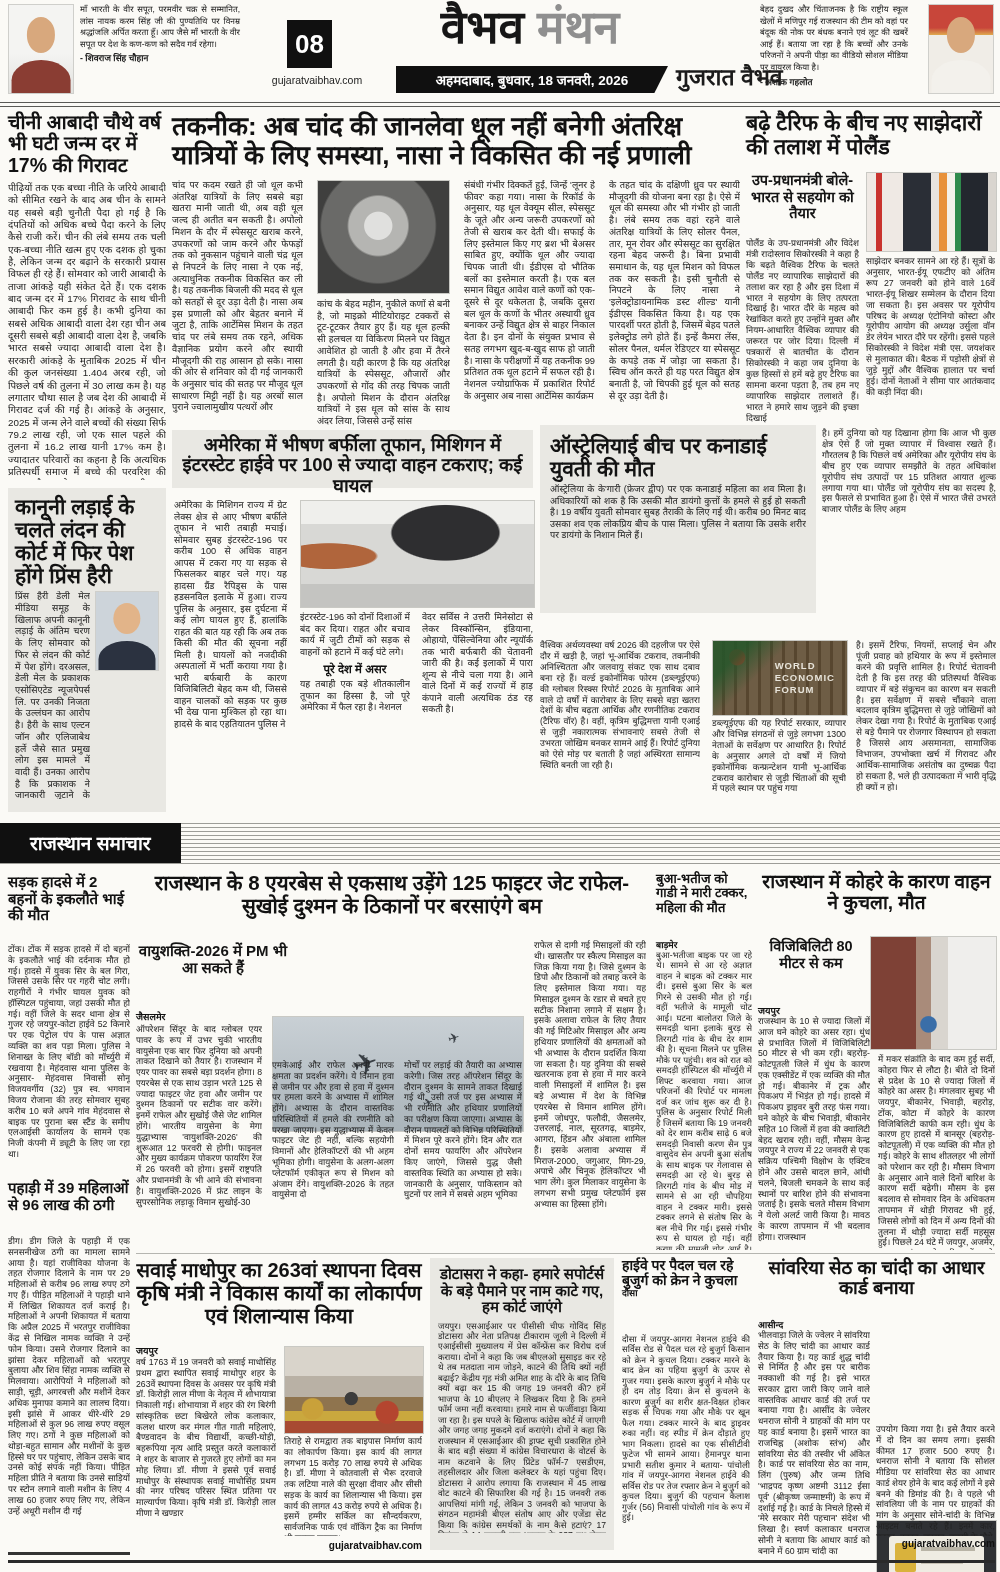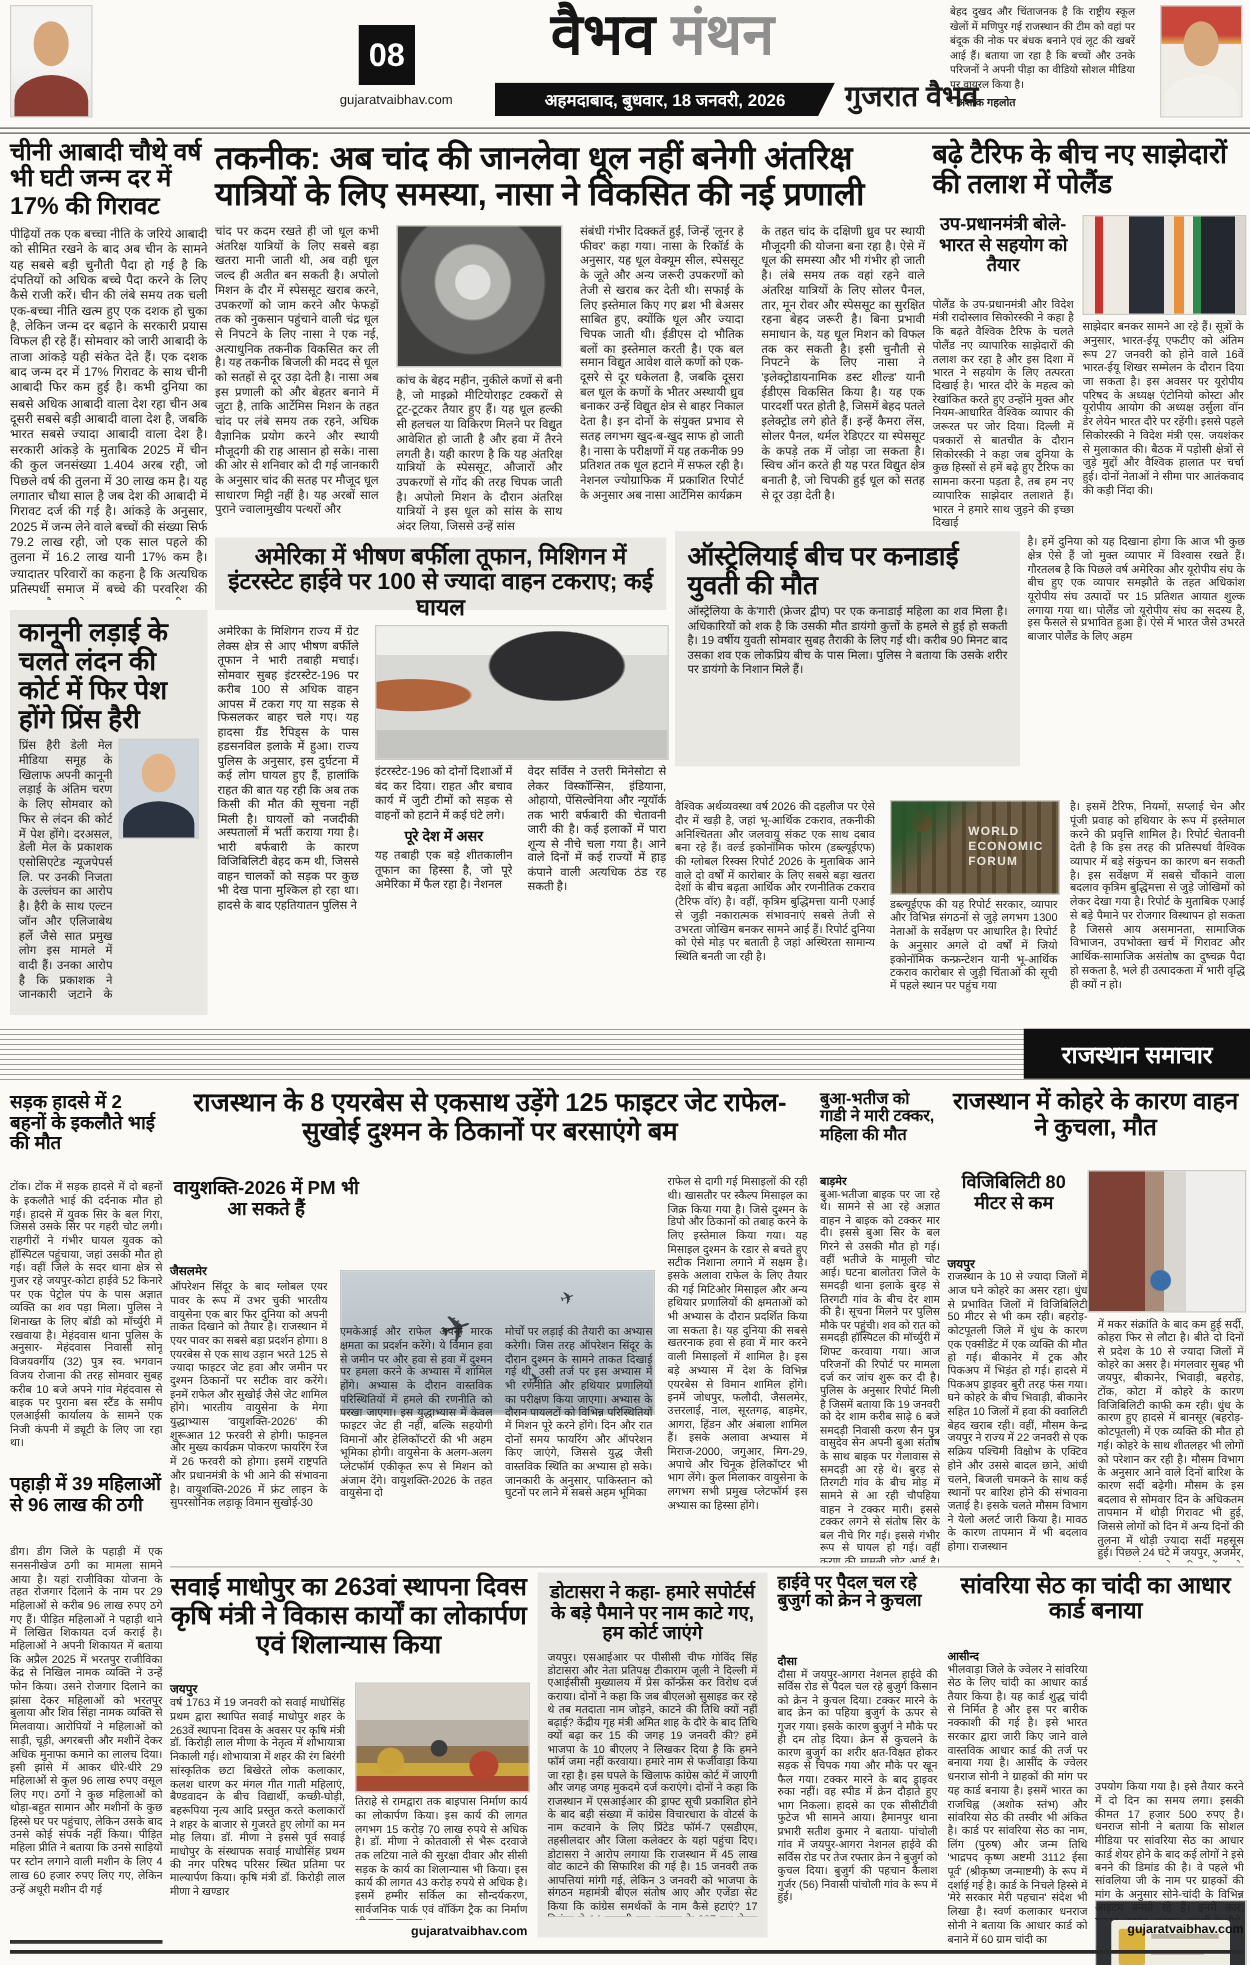--- a/index.html
+++ b/index.html
@@ -71,20 +71,24 @@
   .crosshead{font-weight:700;font-size:11.5px;text-align:center;margin:3px 0;color:#111;}
   .subhead{font-weight:700;text-align:center;color:#141414;line-height:1.15;}
 </style>
 </head>
 <body>
 
 <div class="page">
 
   <div class="abs" style="left:8px;top:4px;width:232px;height:96px;display:flex;gap:6px;">
     <div class="portrait p-shivraj" style="flex:0 0 64px;height:88px;"></div>
+    <div class="qt">
+      <span>माँ भारती के वीर सपूत, परमवीर चक्र से सम्मानित, लांस नायक करम सिंह जी की पुण्यतिथि पर विनम्र श्रद्धांजलि अर्पित करता हूँ। आप जैसे माँ भारती के वीर सपूत पर देश के कण-कण को सदैव गर्व रहेगा।</span>
+      <span class="qa">- शिवराज सिंह चौहान</span>
+    </div>
   </div>
 
   <div class="abs blackbox ctr" style="left:287px;top:20px;width:45px;height:48px;font-size:26px;font-weight:700;line-height:48px;">08</div>
   <div class="abs" style="left:262px;top:74px;width:110px;font-size:10.5px;text-align:center;">gujaratvaibhav.com</div>
 
   <div class="abs ctr" style="left:380px;top:2px;width:300px;font-size:46px;font-weight:700;line-height:1.1;">
     <span class="mast1">वैभव</span>
     <span class="mast2">मंथन</span>
   </div>
   <div class="abs dateband" style="left:396px;top:66px;width:272px;height:27px;">अहमदाबाद, बुधवार, 18 जनवरी, 2026</div>
@@ -142,21 +146,21 @@
   <div class="abs bt bt88" style="left:866px;top:256px;width:129px;height:168px;">साझेदार बनकर सामने आ रहे हैं। सूत्रों के अनुसार, भारत-ईयू एफटीए को अंतिम रूप 27 जनवरी को होने वाले 16वें भारत-ईयू शिखर सम्मेलन के दौरान दिया जा सकता है। इस अवसर पर यूरोपीय परिषद के अध्यक्ष एंटोनियो कोस्टा और यूरोपीय आयोग की अध्यक्ष उर्सुला वॉन डेर लेयेन भारत दौरे पर रहेंगी। इससे पहले सिकोरस्की ने विदेश मंत्री एस. जयशंकर से मुलाकात की। बैठक में पड़ोसी क्षेत्रों से जुड़े मुद्दों और वैश्विक हालात पर चर्चा हुई। दोनों नेताओं ने सीमा पार आतंकवाद की कड़ी निंदा की।</div>
   <div class="abs bt bt88" style="left:822px;top:428px;width:174px;height:168px;">है। हमें दुनिया को यह दिखाना होगा कि आज भी कुछ क्षेत्र ऐसे हैं जो मुक्त व्यापार में विश्वास रखते हैं। गौरतलब है कि पिछले वर्ष अमेरिका और यूरोपीय संघ के बीच हुए एक व्यापार समझौते के तहत अधिकांश यूरोपीय संघ उत्पादों पर 15 प्रतिशत आयात शुल्क लगाया गया था। पोलैंड जो यूरोपीय संघ का सदस्य है, इस फैसले से प्रभावित हुआ है। ऐसे में भारत जैसे उभरते बाजार पोलैंड के लिए अहम</div>
 
   <div class="abs bt bt88" style="left:540px;top:640px;width:160px;height:172px;">वैश्विक अर्थव्यवस्था वर्ष 2026 की दहलीज पर ऐसे दौर में खड़ी है, जहां भू-आर्थिक टकराव, तकनीकी अनिश्चितता और जलवायु संकट एक साथ दबाव बना रहे हैं। वर्ल्ड इकोनॉमिक फोरम (डब्ल्यूईएफ) की ग्लोबल रिस्क्स रिपोर्ट 2026 के मुताबिक आने वाले दो वर्षों में कारोबार के लिए सबसे बड़ा खतरा देशों के बीच बढ़ता आर्थिक और रणनीतिक टकराव (टैरिफ वॉर) है। वहीं, कृत्रिम बुद्धिमत्ता यानी एआई से जुड़ी नकारात्मक संभावनाएं सबसे तेजी से उभरता जोखिम बनकर सामने आई हैं। रिपोर्ट दुनिया को ऐसे मोड़ पर बताती है जहां अस्थिरता सामान्य स्थिति बनती जा रही है।</div>
   <div class="abs photo photo-wef" style="left:712px;top:640px;width:134px;height:74px;">
     <div class="weftxt">WORLD ECONOMIC FORUM</div>
   </div>
   <div class="abs bt bt88" style="left:712px;top:718px;width:134px;height:94px;">डब्ल्यूईएफ की यह रिपोर्ट सरकार, व्यापार और विभिन्न संगठनों से जुड़े लगभग 1300 नेताओं के सर्वेक्षण पर आधारित है। रिपोर्ट के अनुसार अगले दो वर्षों में जियो इकोनॉमिक कन्फ्रन्टेशन यानी भू-आर्थिक टकराव कारोबार से जुड़ी चिंताओं की सूची में पहले स्थान पर पहुंच गया</div>
   <div class="abs bt bt88" style="left:856px;top:640px;width:140px;height:172px;">है। इसमें टैरिफ, नियमों, सप्लाई चेन और पूंजी प्रवाह को हथियार के रूप में इस्तेमाल करने की प्रवृत्ति शामिल है। रिपोर्ट चेतावनी देती है कि इस तरह की प्रतिस्पर्धा वैश्विक व्यापार में बड़े संकुचन का कारण बन सकती है। इस सर्वेक्षण में सबसे चौंकाने वाला बदलाव कृत्रिम बुद्धिमत्ता से जुड़े जोखिमों को लेकर देखा गया है। रिपोर्ट के मुताबिक एआई से बड़े पैमाने पर रोजगार विस्थापन हो सकता है जिससे आय असमानता, सामाजिक विभाजन, उपभोक्ता खर्च में गिरावट और आर्थिक-सामाजिक असंतोष का दुष्चक्र पैदा हो सकता है, भले ही उत्पादकता में भारी वृद्धि ही क्यों न हो।</div>
 
-  <div class="abs band" style="left:0;top:820px;width:1000px;height:46px;display:flex;align-items:center;justify-content:flex-end;">
+  <div class="abs band" style="left:0;top:820px;width:1000px;height:46px;display:flex;align-items:center;justify-content:flex-start;">
     <div class="bandbox">राजस्थान समाचार</div>
   </div>
 
   <div class="abs hl" style="left:8px;top:874px;width:122px;font-size:15px;">सड़क हादसे में 2 बहनों के इकलौते भाई की मौत</div>
   <div class="abs bt bt87" style="left:8px;top:944px;width:122px;height:230px;">टोंक। टोंक में सड़क हादसे में दो बहनों के इकलौते भाई की दर्दनाक मौत हो गई। हादसे में युवक सिर के बल गिरा, जिससे उसके सिर पर गहरी चोट लगी। राहगीरों ने गंभीर घायल युवक को हॉस्पिटल पहुंचाया, जहां उसकी मौत हो गई। वहीं जिले के सदर थाना क्षेत्र से गुजर रहे जयपुर-कोटा हाईवे 52 किनारे पर एक पेट्रोल पंप के पास अज्ञात व्यक्ति का शव पड़ा मिला। पुलिस ने शिनाख्त के लिए बॉडी को मॉर्च्युरी में रखवाया है। मेहंदवास थाना पुलिस के अनुसार- मेहंदवास निवासी सोनू विजयवर्गीय (32) पुत्र स्व. भगवान विजय रोजाना की तरह सोमवार सुबह करीब 10 बजे अपने गांव मेहंदवास से बाइक पर पुराना बस स्टैंड के समीप एलआईसी कार्यालय के सामने एक निजी कंपनी में ड्यूटी के लिए जा रहा था।</div>
 
   <div class="abs hl" style="left:8px;top:1180px;width:122px;font-size:15px;">पहाड़ी में 39 महिलाओं से 96 लाख की ठगी</div>
   <div class="abs bt bt87" style="left:8px;top:1236px;width:122px;height:310px;">डीग। डीग जिले के पहाड़ी में एक सनसनीखेज ठगी का मामला सामने आया है। यहां राजीविका योजना के तहत रोजगार दिलाने के नाम पर 29 महिलाओं से करीब 96 लाख रुपए ठगे गए हैं। पीड़ित महिलाओं ने पहाड़ी थाने में लिखित शिकायत दर्ज कराई है। महिलाओं ने अपनी शिकायत में बताया कि अप्रैल 2025 में भरतपुर राजीविका केंद्र से निखिल नामक व्यक्ति ने उन्हें फोन किया। उसने रोजगार दिलाने का झांसा देकर महिलाओं को भरतपुर बुलाया और शिव सिंहा नामक व्यक्ति से मिलवाया। आरोपियों ने महिलाओं को साड़ी, चूड़ी, अगरबत्ती और मशीनें देकर अधिक मुनाफा कमाने का लालच दिया। इसी झांसे में आकर धीरे-धीरे 29 महिलाओं से कुल 96 लाख रुपए वसूल लिए गए। ठगों ने कुछ महिलाओं को थोड़ा-बहुत सामान और मशीनों के कुछ हिस्से घर पर पहुंचाए, लेकिन उसके बाद उनसे कोई संपर्क नहीं किया। पीड़ित महिला प्रीति ने बताया कि उनसे साड़ियों पर स्टोन लगाने वाली मशीन के लिए 4 लाख 60 हजार रुपए लिए गए, लेकिन उन्हें अधूरी मशीन दी गई</div>
   <div class="abs" style="left:8px;top:1552px;width:122px;height:3px;background:#333;"></div>
 
@@ -193,21 +197,21 @@
   <div class="abs photo photo-procession" style="left:284px;top:1346px;width:138px;height:86px;"></div>
   <div class="abs bt bt87" style="left:284px;top:1436px;width:138px;height:100px;">तिराहे से रामद्वारा तक बाइपास निर्माण कार्य का लोकार्पण किया। इस कार्य की लागत लगभग 15 करोड़ 70 लाख रुपये से अधिक है। डॉ. मीणा ने कोतवाली से भैरू दरवाजे तक लटिया नाले की सुरक्षा दीवार और सीसी सड़क के कार्य का शिलान्यास भी किया। इस कार्य की लागत 43 करोड़ रुपये से अधिक है। इसमें हम्मीर सर्किल का सौन्दर्यकरण, सार्वजनिक पार्क एवं वॉकिंग ट्रैक का निर्माण भी कराया जाएगा।</div>
   <div class="abs foot" style="left:284px;top:1540px;width:138px;">gujaratvaibhav.com</div>
 
   <div class="abs graybox" style="left:430px;top:1258px;width:184px;height:292px;padding:8px;box-sizing:border-box;">
     <div class="hl ctr" style="font-size:15px;">डोटासरा ने कहा- हमारे सपोर्टर्स के बड़े पैमाने पर नाम काटे गए, हम कोर्ट जाएंगे</div>
     <div class="bt bt86" style="margin-top:5px;height:212px;">जयपुर। एसआईआर पर पीसीसी चीफ गोविंद सिंह डोटासरा और नेता प्रतिपक्ष टीकाराम जूली ने दिल्ली में एआईसीसी मुख्यालय में प्रेस कॉन्फ्रेंस कर विरोध दर्ज कराया। दोनों ने कहा कि जब बीएलओ सुसाइड कर रहे थे तब मतदाता नाम जोड़ने, काटने की तिथि क्यों नहीं बढ़ाई? केंद्रीय गृह मंत्री अमित शाह के दौरे के बाद तिथि क्यों बढ़ा कर 15 की जगह 19 जनवरी की? हमें भाजपा के 10 बीएलए ने लिखकर दिया है कि हमने फॉर्म जमा नहीं करवाया। हमारे नाम से फर्जीवाड़ा किया जा रहा है। इस घपले के खिलाफ कांग्रेस कोर्ट में जाएगी और जगह जगह मुकदमे दर्ज कराएंगे। दोनों ने कहा कि राजस्थान में एसआईआर की ड्राफ्ट सूची प्रकाशित होने के बाद बड़ी संख्या में कांग्रेस विचारधारा के वोटर्स के नाम कटवाने के लिए प्रिंटेड फॉर्म-7 एसडीएम, तहसीलदार और जिला कलेक्टर के यहां पहुंचा दिए। डोटासरा ने आरोप लगाया कि राजस्थान में 45 लाख वोट काटने की सिफारिश की गई है। 15 जनवरी तक आपत्तियां मांगी गई, लेकिन 3 जनवरी को भाजपा के संगठन महामंत्री बीएल संतोष आए और एजेंडा सेट किया कि कांग्रेस समर्थकों के नाम कैसे हटाएं? 17 दिसंबर से 14 जनवरी तक भाजपा के 937 बूथ लेवल एजेंट ने 211 नाम जोड़ने और 5994 नाम काटने का आवेदन किया।</div>
   </div>
 
   <div class="abs hl" style="left:622px;top:1258px;width:128px;font-size:14px;">हाईवे पर पैदल चल रहे बुजुर्ग को क्रेन ने कुचला</div>
-  <div class="abs dl" style="left:622px;top:1322px;width:128px;font-size:9px;">दौसा</div>
+  <div class="abs dl" style="left:622px;top:1286px;width:128px;font-size:9px;">दौसा</div>
   <div class="abs bt bt86" style="left:622px;top:1334px;width:128px;height:222px;">दौसा में जयपुर-आगरा नेशनल हाईवे की सर्विस रोड से पैदल चल रहे बुजुर्ग किसान को क्रेन ने कुचल दिया। टक्कर मारने के बाद क्रेन का पहिया बुजुर्ग के ऊपर से गुजर गया। इसके कारण बुजुर्ग ने मौके पर ही दम तोड़ दिया। क्रेन से कुचलने के कारण बुजुर्ग का शरीर क्षत-विक्षत होकर सड़क से चिपक गया और मौके पर खून फैल गया। टक्कर मारने के बाद ड्राइवर रुका नहीं। वह स्पीड में क्रेन दौड़ाते हुए भाग निकला। हादसे का एक सीसीटीवी फुटेज भी सामने आया। हैमानपुर थाना प्रभारी सतीश कुमार ने बताया- पांचोली गांव में जयपुर-आगरा नेशनल हाईवे की सर्विस रोड पर तेज रफ्तार क्रेन ने बुजुर्ग को कुचल दिया। बुजुर्ग की पहचान कैलाश गुर्जर (56) निवासी पांचोली गांव के रूप में हुई।</div>
 
   <div class="abs hl ctr" style="left:758px;top:1258px;width:237px;font-size:18.5px;">सांवरिया सेठ का चांदी का आधार कार्ड बनाया</div>
   <div class="abs dl" style="left:758px;top:1318px;width:112px;font-size:9px;">आसीन्द</div>
   <div class="abs bt bt87" style="left:758px;top:1330px;width:112px;height:226px;">भीलवाड़ा जिले के ज्वेलर ने सांवरिया सेठ के लिए चांदी का आधार कार्ड तैयार किया है। यह कार्ड शुद्ध चांदी से निर्मित है और इस पर बारीक नक्काशी की गई है। इसे भारत सरकार द्वारा जारी किए जाने वाले वास्तविक आधार कार्ड की तर्ज पर बनाया गया है। आसींद के ज्वेलर धनराज सोनी ने ग्राहकों की मांग पर यह कार्ड बनाया है। इसमें भारत का राजचिह्न (अशोक स्तंभ) और सांवरिया सेठ की तस्वीर भी अंकित है। कार्ड पर सांवरिया सेठ का नाम, लिंग (पुरुष) और जन्म तिथि 'भाद्रपद कृष्ण अष्टमी 3112 ईसा पूर्व' (श्रीकृष्ण जन्माष्टमी) के रूप में दर्शाई गई है। कार्ड के निचले हिस्से में 'मेरे सरकार मेरी पहचान' संदेश भी लिखा है। स्वर्ण कलाकार धनराज सोनी ने बताया कि आधार कार्ड को बनाने में 60 ग्राम चांदी का</div>
   <div class="abs photo photo-aadhaar" style="left:876px;top:1328px;width:119px;height:92px;">
     <div class="acard">
       <div class="aemblem"></div>
       <div class="aline"></div>
       <div class="aline2"></div>

